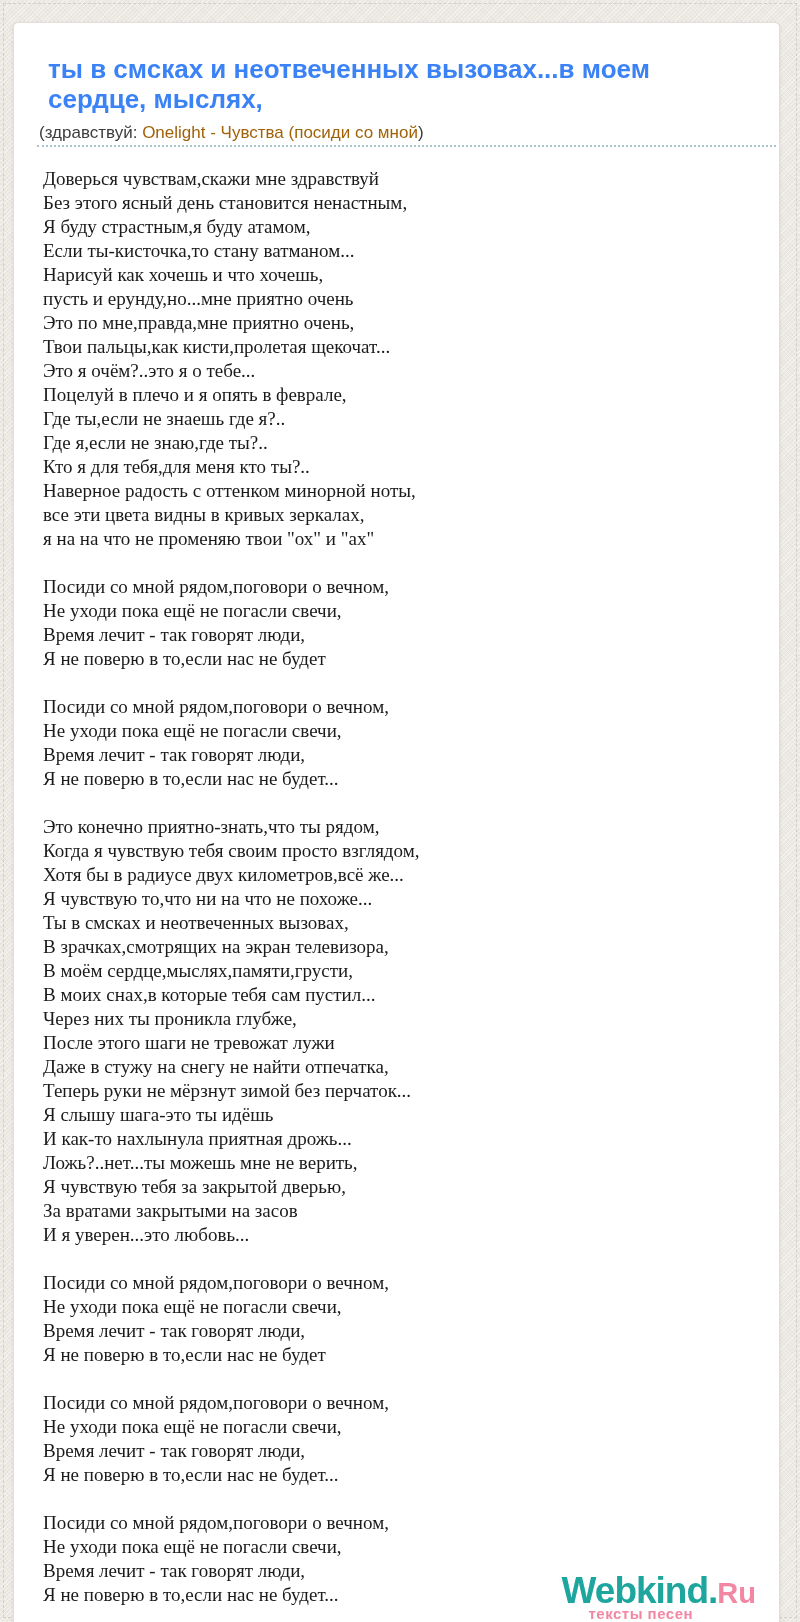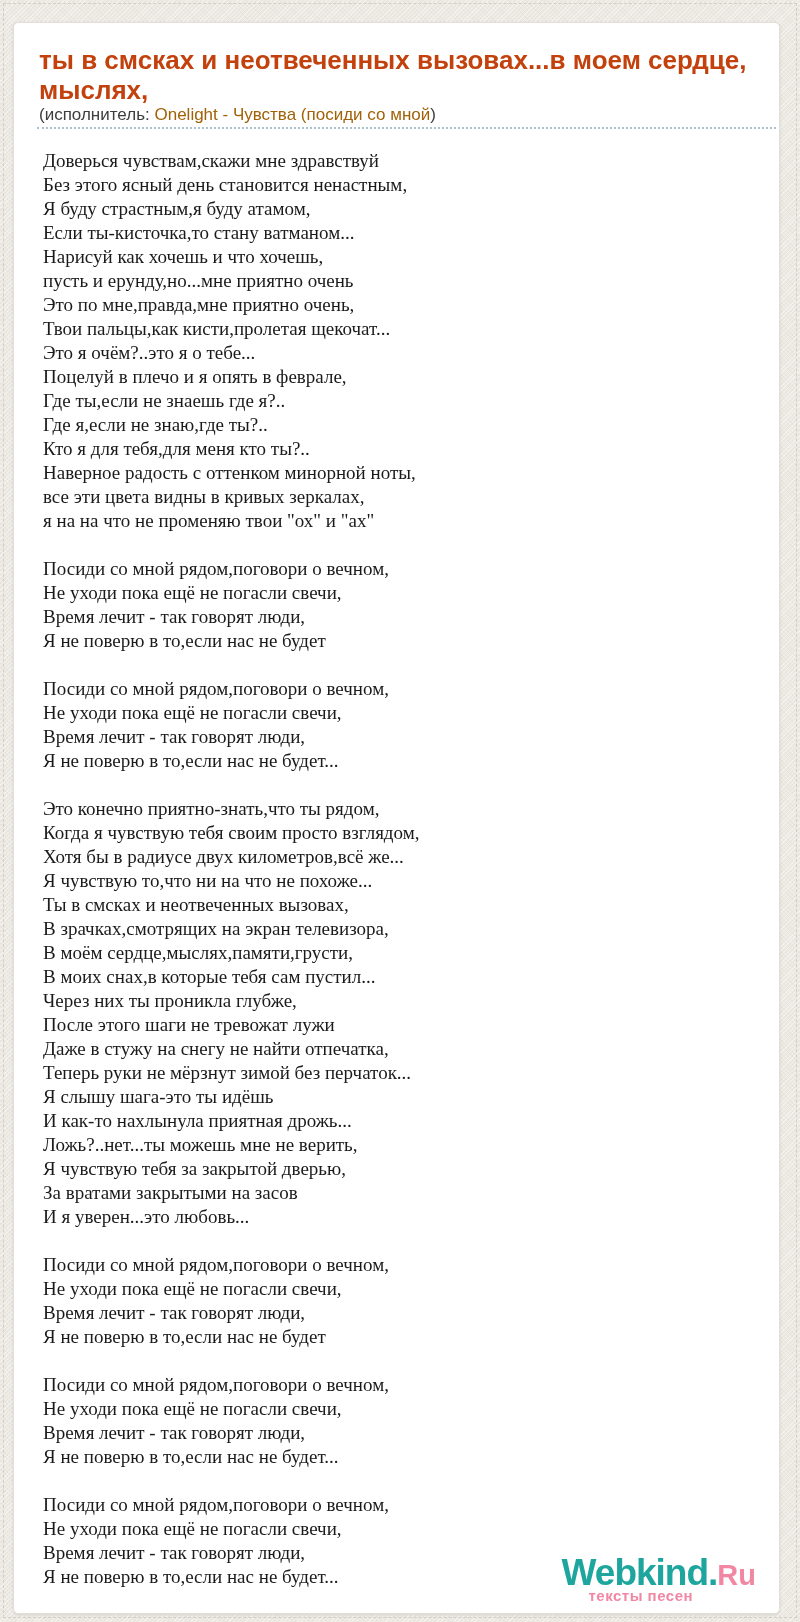--- a/index.html
+++ b/index.html
@@ -28,26 +28,26 @@
     width: 765px;
     background: #ffffff;
     border: 1px solid #e2dfd8;
     border-radius: 5px;
     box-shadow: 0 1px 3px rgba(0,0,0,.10);
     padding-top: 22px;
     padding-bottom: 24px;
     box-sizing: content-box;
   }
   h1.page-title {
-    margin: 0;
+    margin: 9px;
     padding: 0 30px 0 25px;
     font-size: 26px;
     line-height: 30px;
     font-weight: bold;
-    color: #c2410c;
+    color: #3b82f6;
     letter-spacing: 0;
   }
   p.artist-line {
     margin: 0;
     padding: 0 30px 0 25px;
     font-size: 17px;
     line-height: 20px;
     color: #3d3d3d;
   }
   p.artist-line a {
@@ -98,21 +98,21 @@
 </style>
 </head>
 <body>
 
 <div class="stitch"></div>
 
 <div class="card">
 
   <h1 class="page-title">ты в смсках и неотвеченных вызовах...в моем сердце, мыслях,</h1>
 
-  <p class="artist-line"><span>(исполнитель: </span><a href="#">Onelight - Чувства (посиди со мной</a><span>)</span></p>
+  <p class="artist-line"><span>(здравствуй: </span><a href="#">Onelight - Чувства (посиди со мной</a><span>)</span></p>
 
   <div class="sep"></div>
 
   <div class="lyrics">Доверься чувствам,скажи мне здравствуй
 Без этого ясный день становится ненастным,
 Я буду страстным,я буду атамом,
 Если ты-кисточка,то стану ватманом...
 Нарисуй как хочешь и что хочешь,
 пусть и ерунду,но...мне приятно очень
 Это по мне,правда,мне приятно очень,

